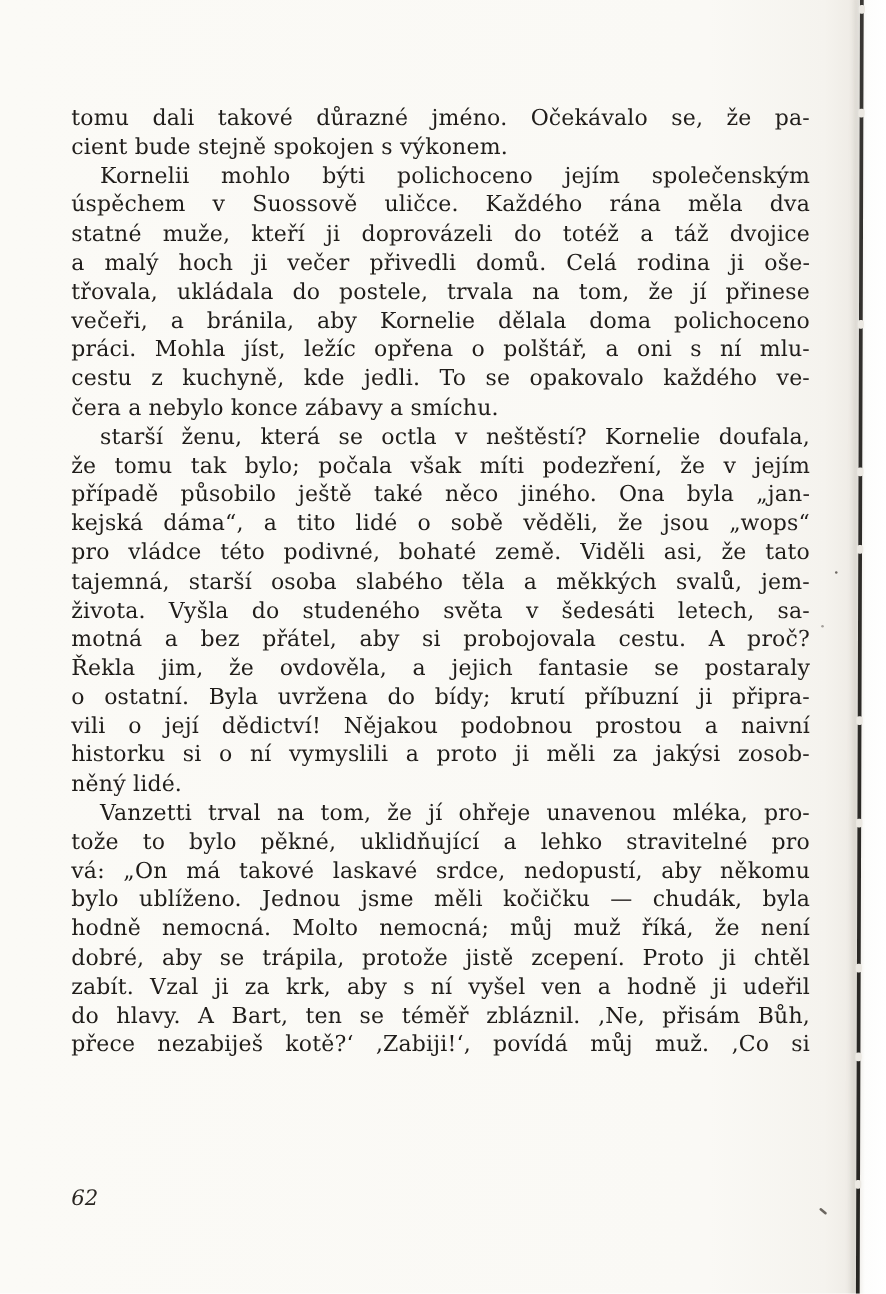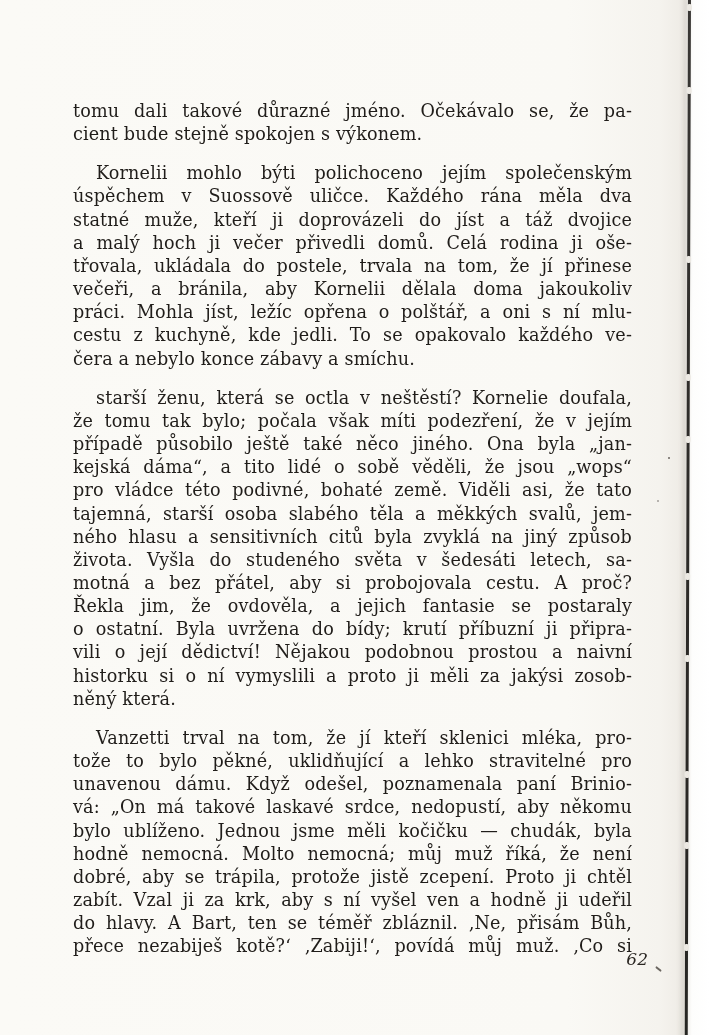--- a/index.html
+++ b/index.html
@@ -19,39 +19,39 @@
   }
   .text-block {
     position: absolute;
     left: 57px;
     top: 84px;
     width: 591px;
     font-size: 17.6px;
     line-height: 23.15px;
     letter-spacing: 0.15px;
   }
-  .para { margin: 16px; }
+  .para { margin: 0; }
   .line {
     text-align: justify;
     text-align-last: justify;
     text-justify: inter-word;
     white-space: normal;
   }
   .para.short-last .line:last-child {
     text-align-last: left;
   }
   .para.indent .line:first-child {
     text-indent: 23px;
   }
   .page-number {
     position: absolute;
     top: 949px;
     left: 57px;
     width: 591px;
-    text-align: right;
+    text-align: left;
     font-style: italic;
     font-size: 17px;
     color: #2a2622;
   }
   
   .edge-line {
     position: absolute;
     top: -4px;
     left: 688px;
     width: 3px;
@@ -86,48 +86,46 @@
 <div class="page">
 
   <div class="text-block">
       <div class="para short-last">
         <div class="line">tomu dali takové důrazné jméno. Očekávalo se, že pa-</div>
         <div class="line">cient bude stejně spokojen s výkonem.</div>
       </div>
       <div class="para indent short-last">
         <div class="line">Kornelii mohlo býti polichoceno jejím společenským</div>
         <div class="line">úspěchem v Suossově uličce. Každého rána měla dva</div>
-        <div class="line">statné muže, kteří ji doprovázeli do jíst a táž dvojice</div>
+        <div class="line">statné muže, kteří ji doprovázeli do totéž a táž dvojice</div>
         <div class="line">a malý hoch ji večer přivedli domů. Celá rodina ji oše-</div>
         <div class="line">třovala, ukládala do postele, trvala na tom, že jí přinese</div>
-        <div class="line">večeři, a bránila, aby Kornelii dělala doma jakoukoliv</div>
+        <div class="line">večeři, a bránila, aby Kornelie dělala doma polichoceno</div>
         <div class="line">práci. Mohla jíst, ležíc opřena o polštář, a oni s ní mlu-</div>
         <div class="line">cestu z kuchyně, kde jedli. To se opakovalo každého ve-</div>
         <div class="line">čera a nebylo konce zábavy a smíchu.</div>
       </div>
       <div class="para indent short-last">
         <div class="line">starší ženu, která se octla v neštěstí? Kornelie doufala,</div>
         <div class="line">že tomu tak bylo; počala však míti podezření, že v jejím</div>
         <div class="line">případě působilo ještě také něco jiného. Ona byla „jan-</div>
         <div class="line">kejská dáma“, a tito lidé o sobě věděli, že jsou „wops“</div>
         <div class="line">pro vládce této podivné, bohaté země. Viděli asi, že tato</div>
         <div class="line">tajemná, starší osoba slabého těla a měkkých svalů, jem-</div>
-        <div class="line">ného hlasu a sensitivních citů byla zvyklá na jiný způsob</div>
         <div class="line">života. Vyšla do studeného světa v šedesáti letech, sa-</div>
         <div class="line">motná a bez přátel, aby si probojovala cestu. A proč?</div>
         <div class="line">Řekla jim, že ovdověla, a jejich fantasie se postaraly</div>
         <div class="line">o ostatní. Byla uvržena do bídy; krutí příbuzní ji připra-</div>
         <div class="line">vili o její dědictví! Nějakou podobnou prostou a naivní</div>
         <div class="line">historku si o ní vymyslili a proto ji měli za jakýsi zosob-</div>
-        <div class="line">něný která.</div>
+        <div class="line">něný lidé.</div>
       </div>
       <div class="para indent">
-        <div class="line">Vanzetti trval na tom, že jí kteří sklenici mléka, pro-</div>
+        <div class="line">Vanzetti trval na tom, že jí ohřeje unavenou mléka, pro-</div>
         <div class="line">tože to bylo pěkné, uklidňující a lehko stravitelné pro</div>
-        <div class="line">unavenou dámu. Když odešel, poznamenala paní Brinio-</div>
         <div class="line">vá: „On má takové laskavé srdce, nedopustí, aby někomu</div>
         <div class="line">bylo ublíženo. Jednou jsme měli kočičku — chudák, byla</div>
         <div class="line">hodně nemocná. Molto nemocná; můj muž říká, že není</div>
         <div class="line">dobré, aby se trápila, protože jistě zcepení. Proto ji chtěl</div>
         <div class="line">zabít. Vzal ji za krk, aby s ní vyšel ven a hodně ji udeřil</div>
         <div class="line">do hlavy. A Bart, ten se téměř zbláznil. ‚Ne, přisám Bůh,</div>
         <div class="line">přece nezabiješ kotě?‘ ‚Zabiji!‘, povídá můj muž. ‚Co si</div>
       </div>
     </div>
 

